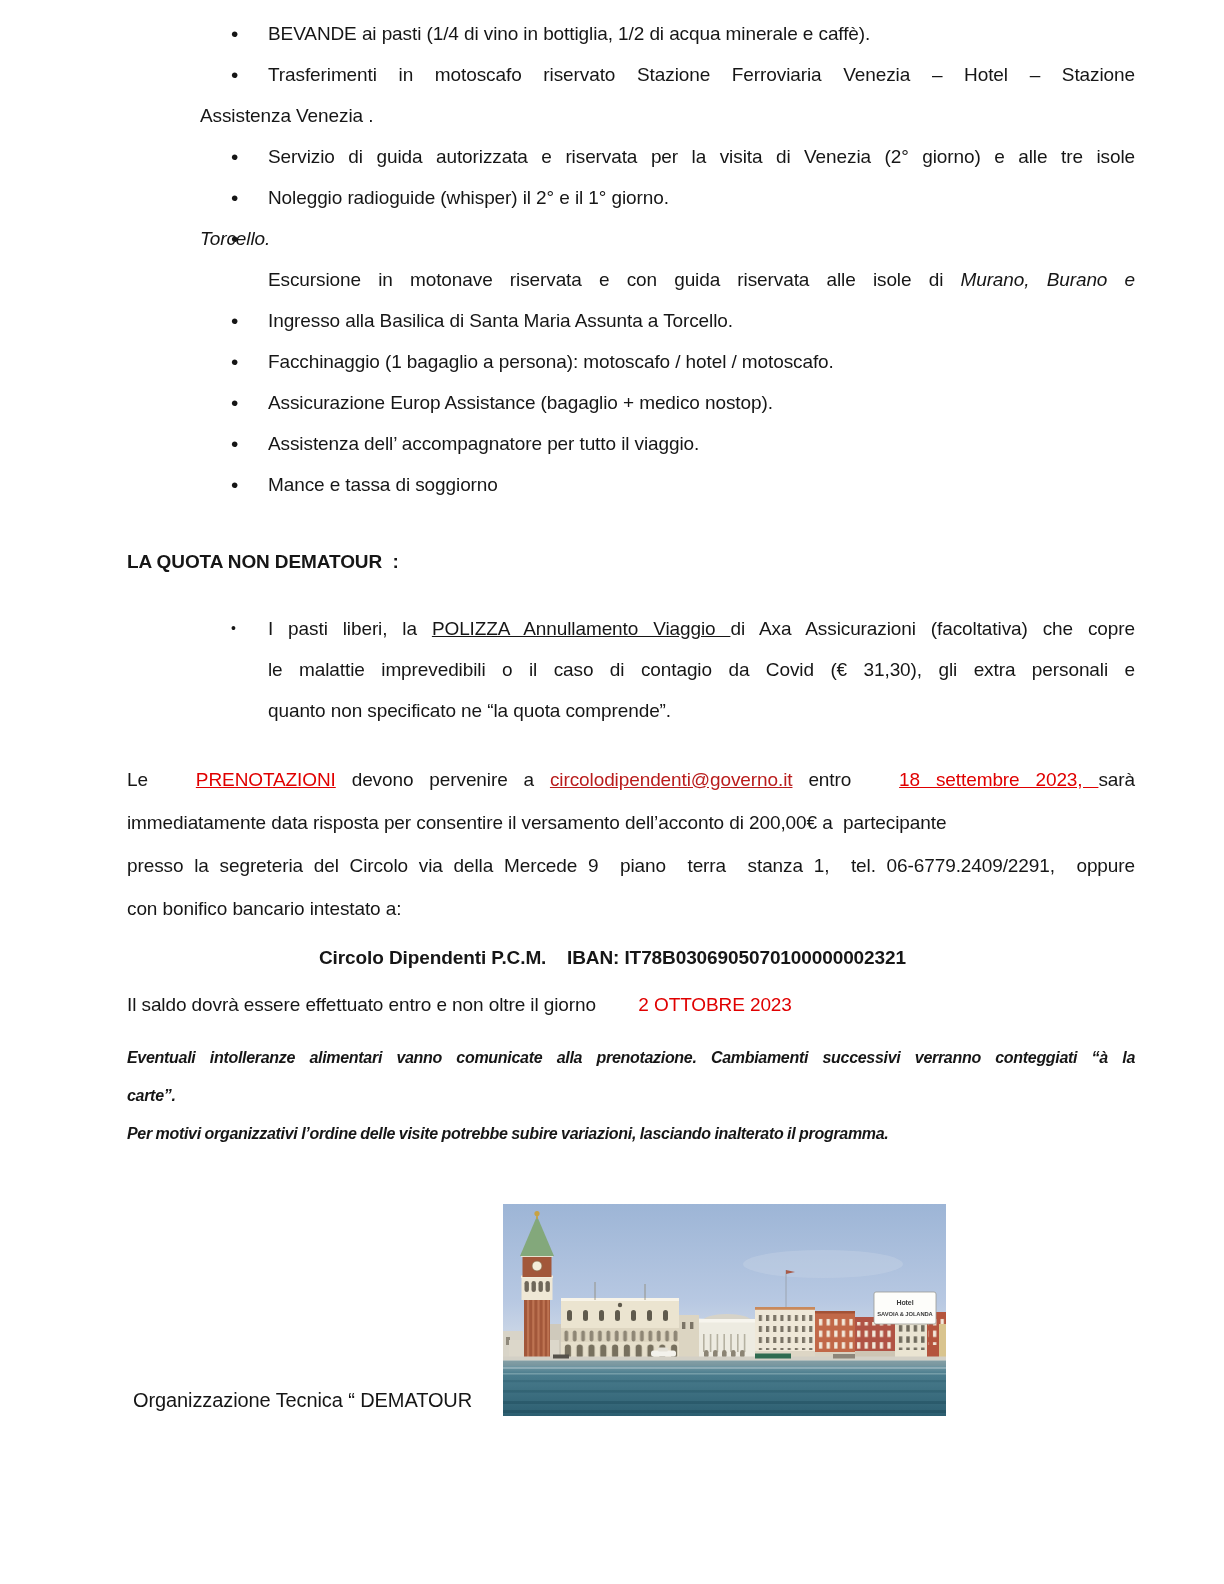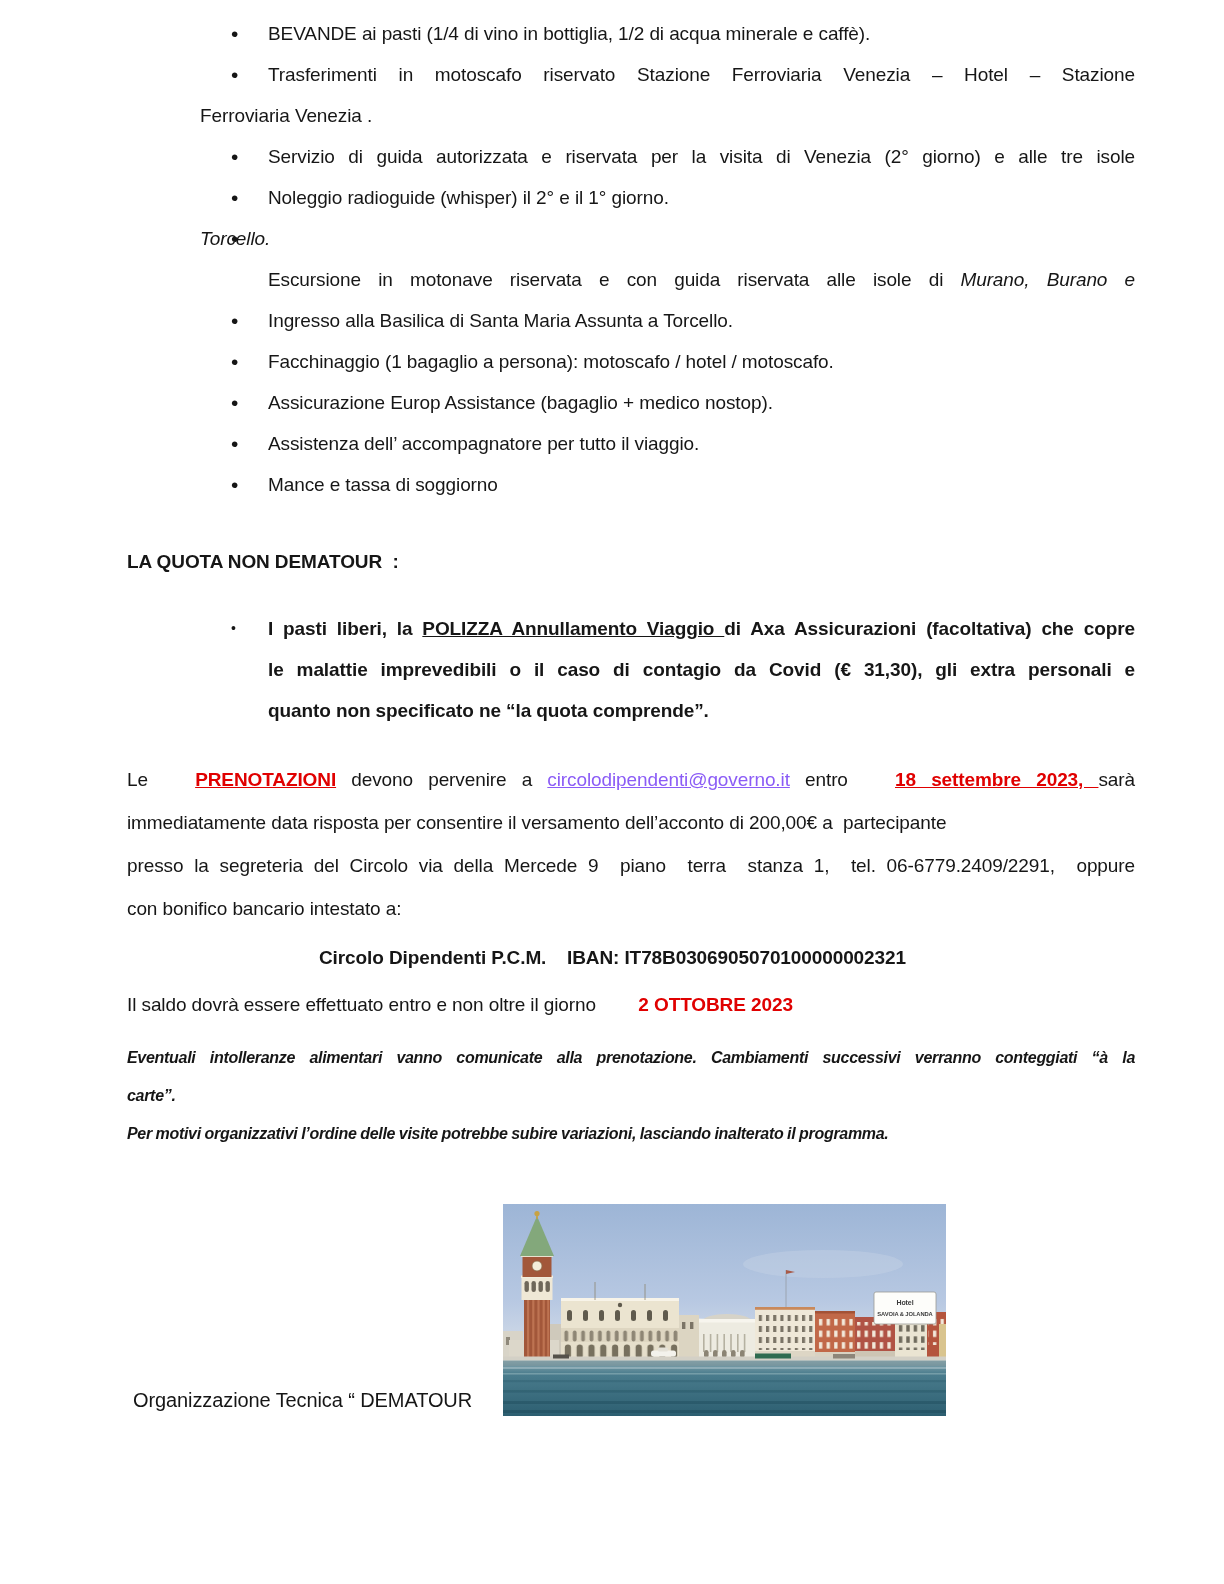--- a/index.html
+++ b/index.html
@@ -18,27 +18,27 @@
   }
   .ln, .bln, .nln, .heading, .bank, .saldo, .organizer { white-space:pre-wrap; }
   
   .li1, .li2 { position:relative; }
   .bullet { position:absolute; left:104px; top:0; line-height:41px; }
   .li1 .bullet { font-size:21px; }
   .li2 .bullet { font-size:14px; }
   .ln { line-height:41px; }
   .ln.first { padding-left:141px; }
   .ln.wrap  { padding-left:73px; }
-  .ln.l2    { padding-left:141px;font-weight:bold; }
+  .ln.l2    { padding-left:141px; }
   .jfull { text-align:justify; text-align-last:justify; }
   .it { font-style:italic; }
   .u { text-decoration:underline; }
   .red { color:#e00000; }
-  .bold { font-weight:bold;padding-left:32px; }
-  .link { color:#8b5cf6; text-decoration:underline; cursor:pointer; }
+  .bold { font-weight:normal;padding-left:32px; }
+  .link { color:#b91c1c; text-decoration:underline; cursor:pointer; }
   .heading { font-weight:bold; line-height:41px; margin-top:36px; }
   .list2 { margin-top:26px; }
   .booking { margin-top:27px; }
   .bln { line-height:43px; }
   .bank { margin-top:7px; line-height:42px; font-weight:bold; padding-left:192px; }
   .saldo { margin-top:5px; line-height:42px; }
   .notes { margin-top:13px; font-weight:bold; font-size:16px; letter-spacing:-0.3px; word-spacing:-0.5px;font-style:italic; }
   .nln { line-height:38px; }
   .photo-row { position:relative; margin-top:47px; height:226px; }
   .photo { position:absolute; left:376px; top:4px; }
@@ -51,21 +51,21 @@
 <div class="page">
 
   <div>
     <div class="li1">
       <span class="bullet">•</span>
       <div class="ln first">BEVANDE ai pasti (1/4 di vino in bottiglia, 1/2 di acqua minerale e caffè).</div>
     </div>
     <div class="li1">
       <span class="bullet">•</span>
       <div class="ln first jfull">Trasferimenti in motoscafo riservato Stazione Ferroviaria Venezia – Hotel – Stazione</div>
-      <div class="ln wrap">Ferroviaria Venezia .</div>
+      <div class="ln wrap">Assistenza Venezia .</div>
     </div>
     <div class="li1">
       <span class="bullet">•</span>
       <div class="ln first jfull">Servizio di guida autorizzata e riservata per la visita di Venezia (2° giorno) e alle tre isole</div>
     </div>
     <div class="li1">
       <span class="bullet">•</span>
       <div class="ln first">Noleggio radioguide (whisper) il 2° e il 1° giorno.</div>
     </div>
     <div class="li1">

